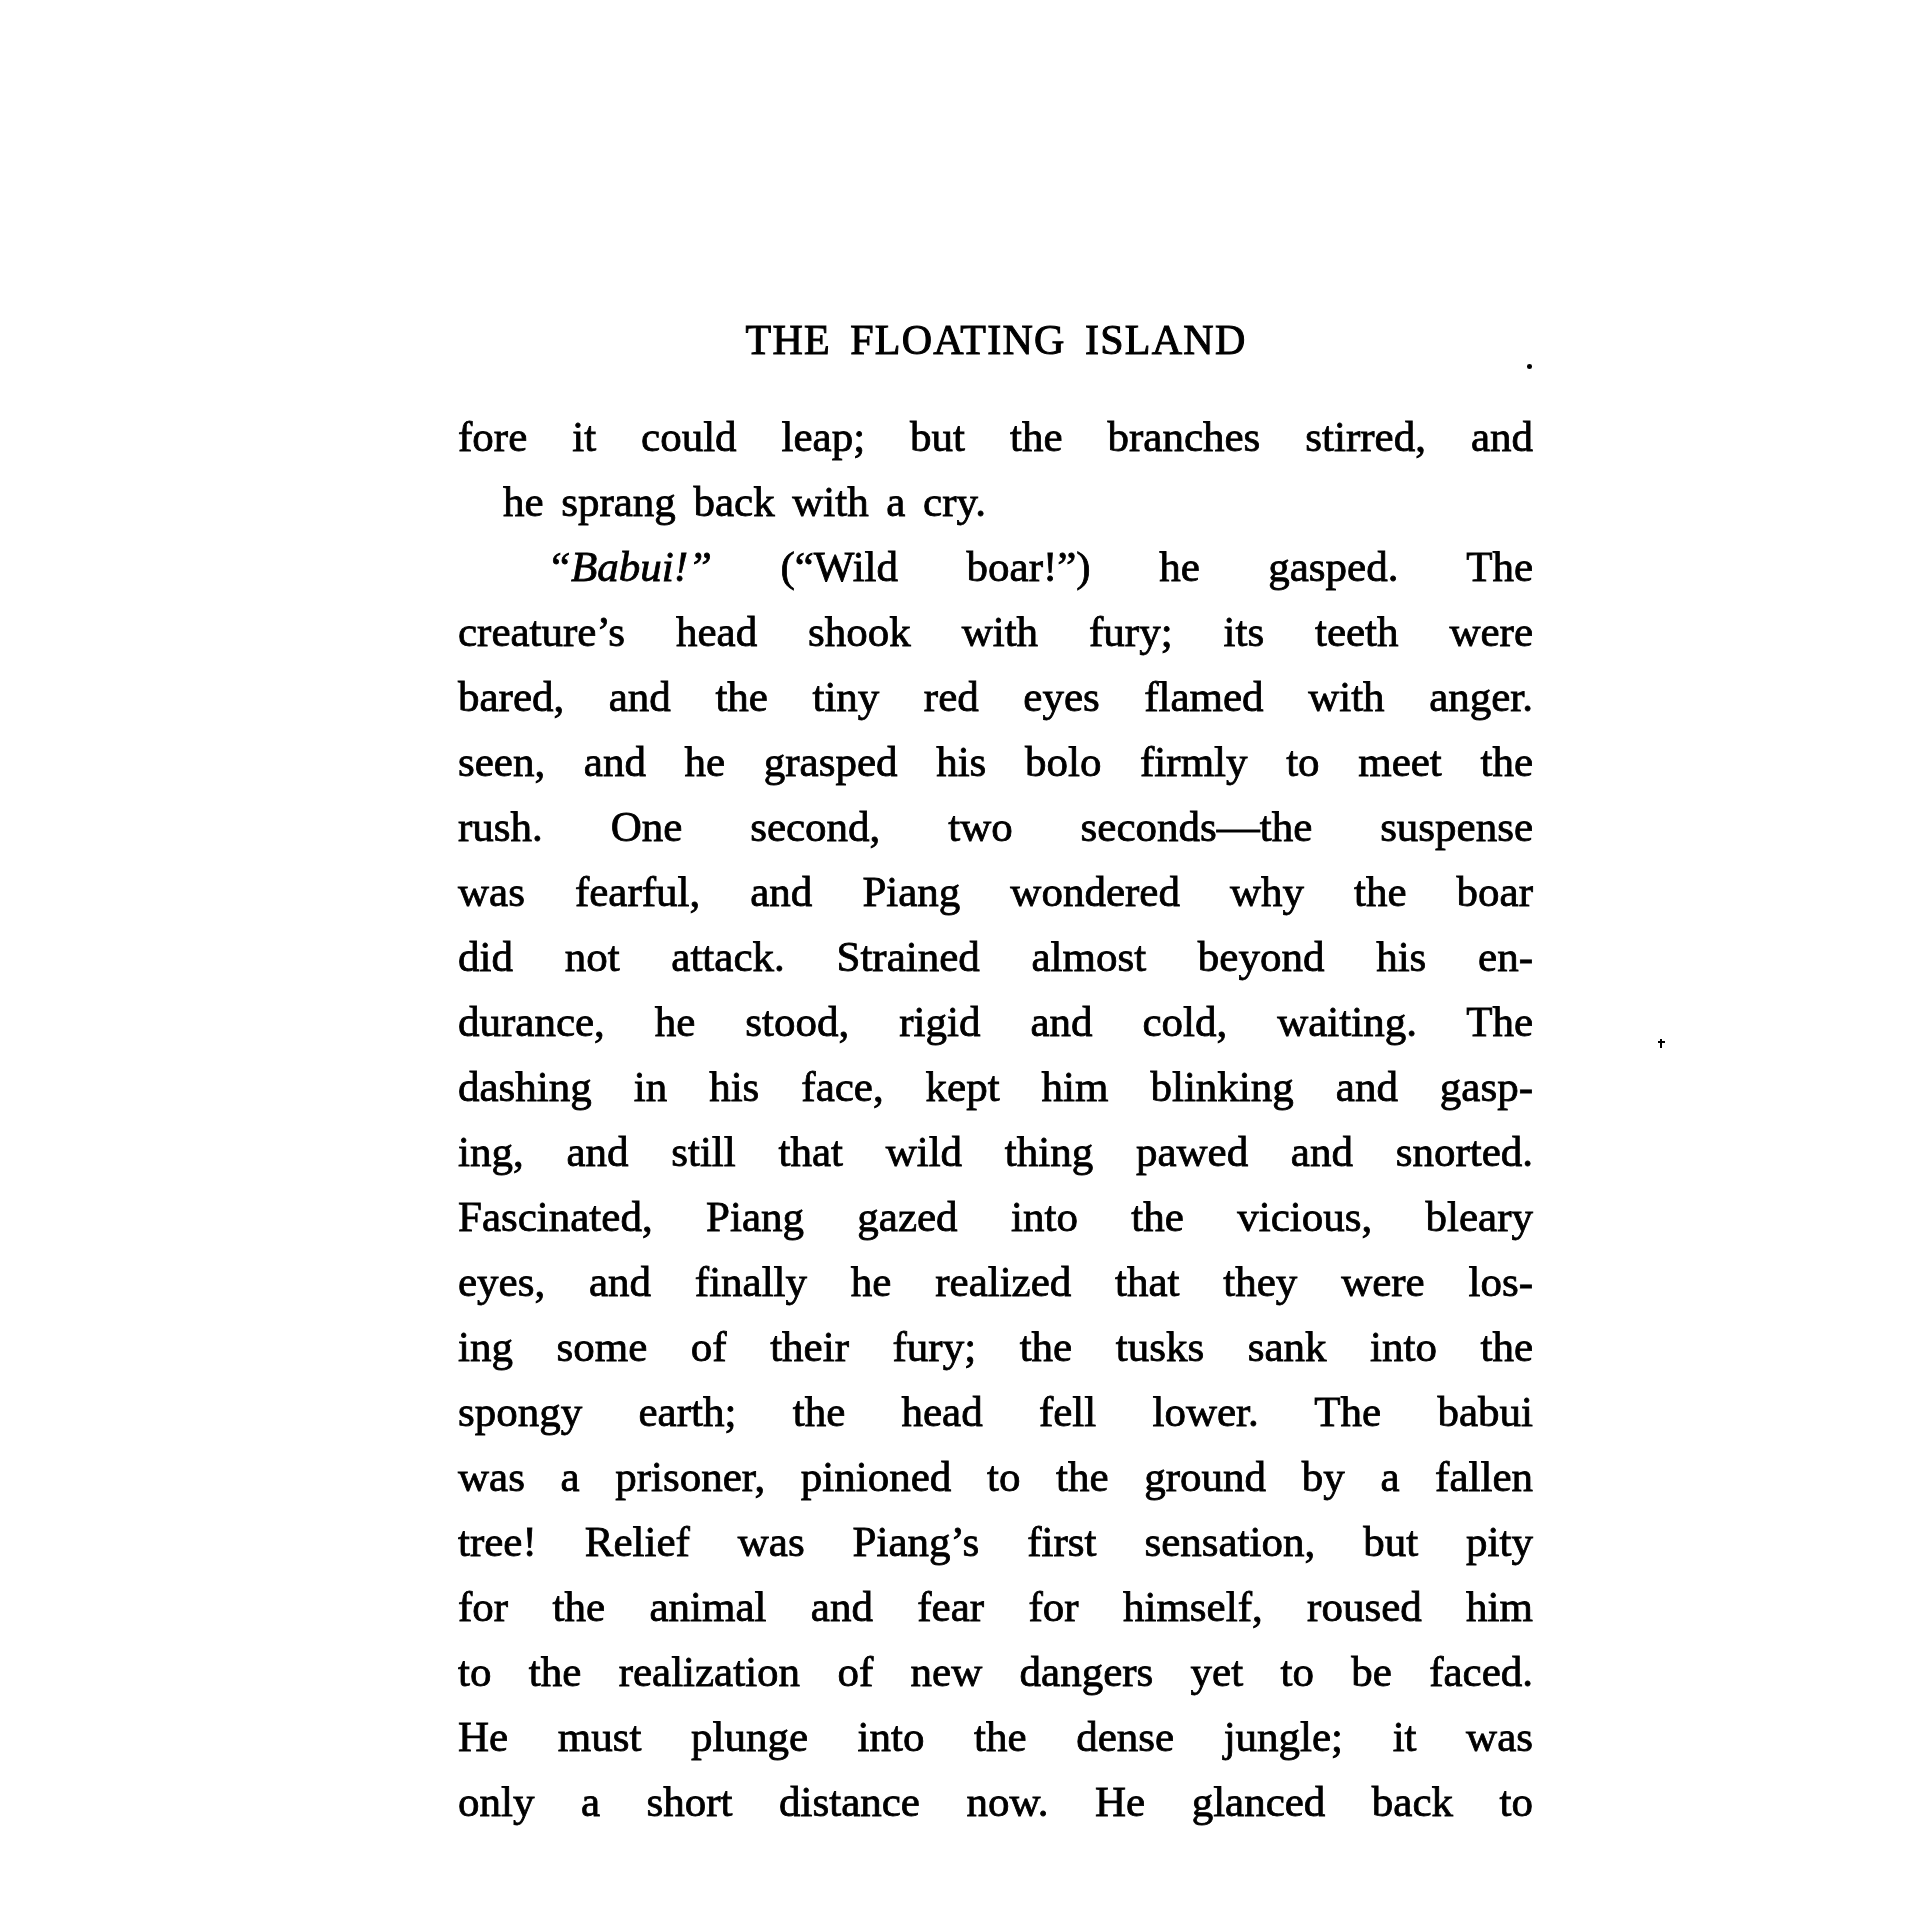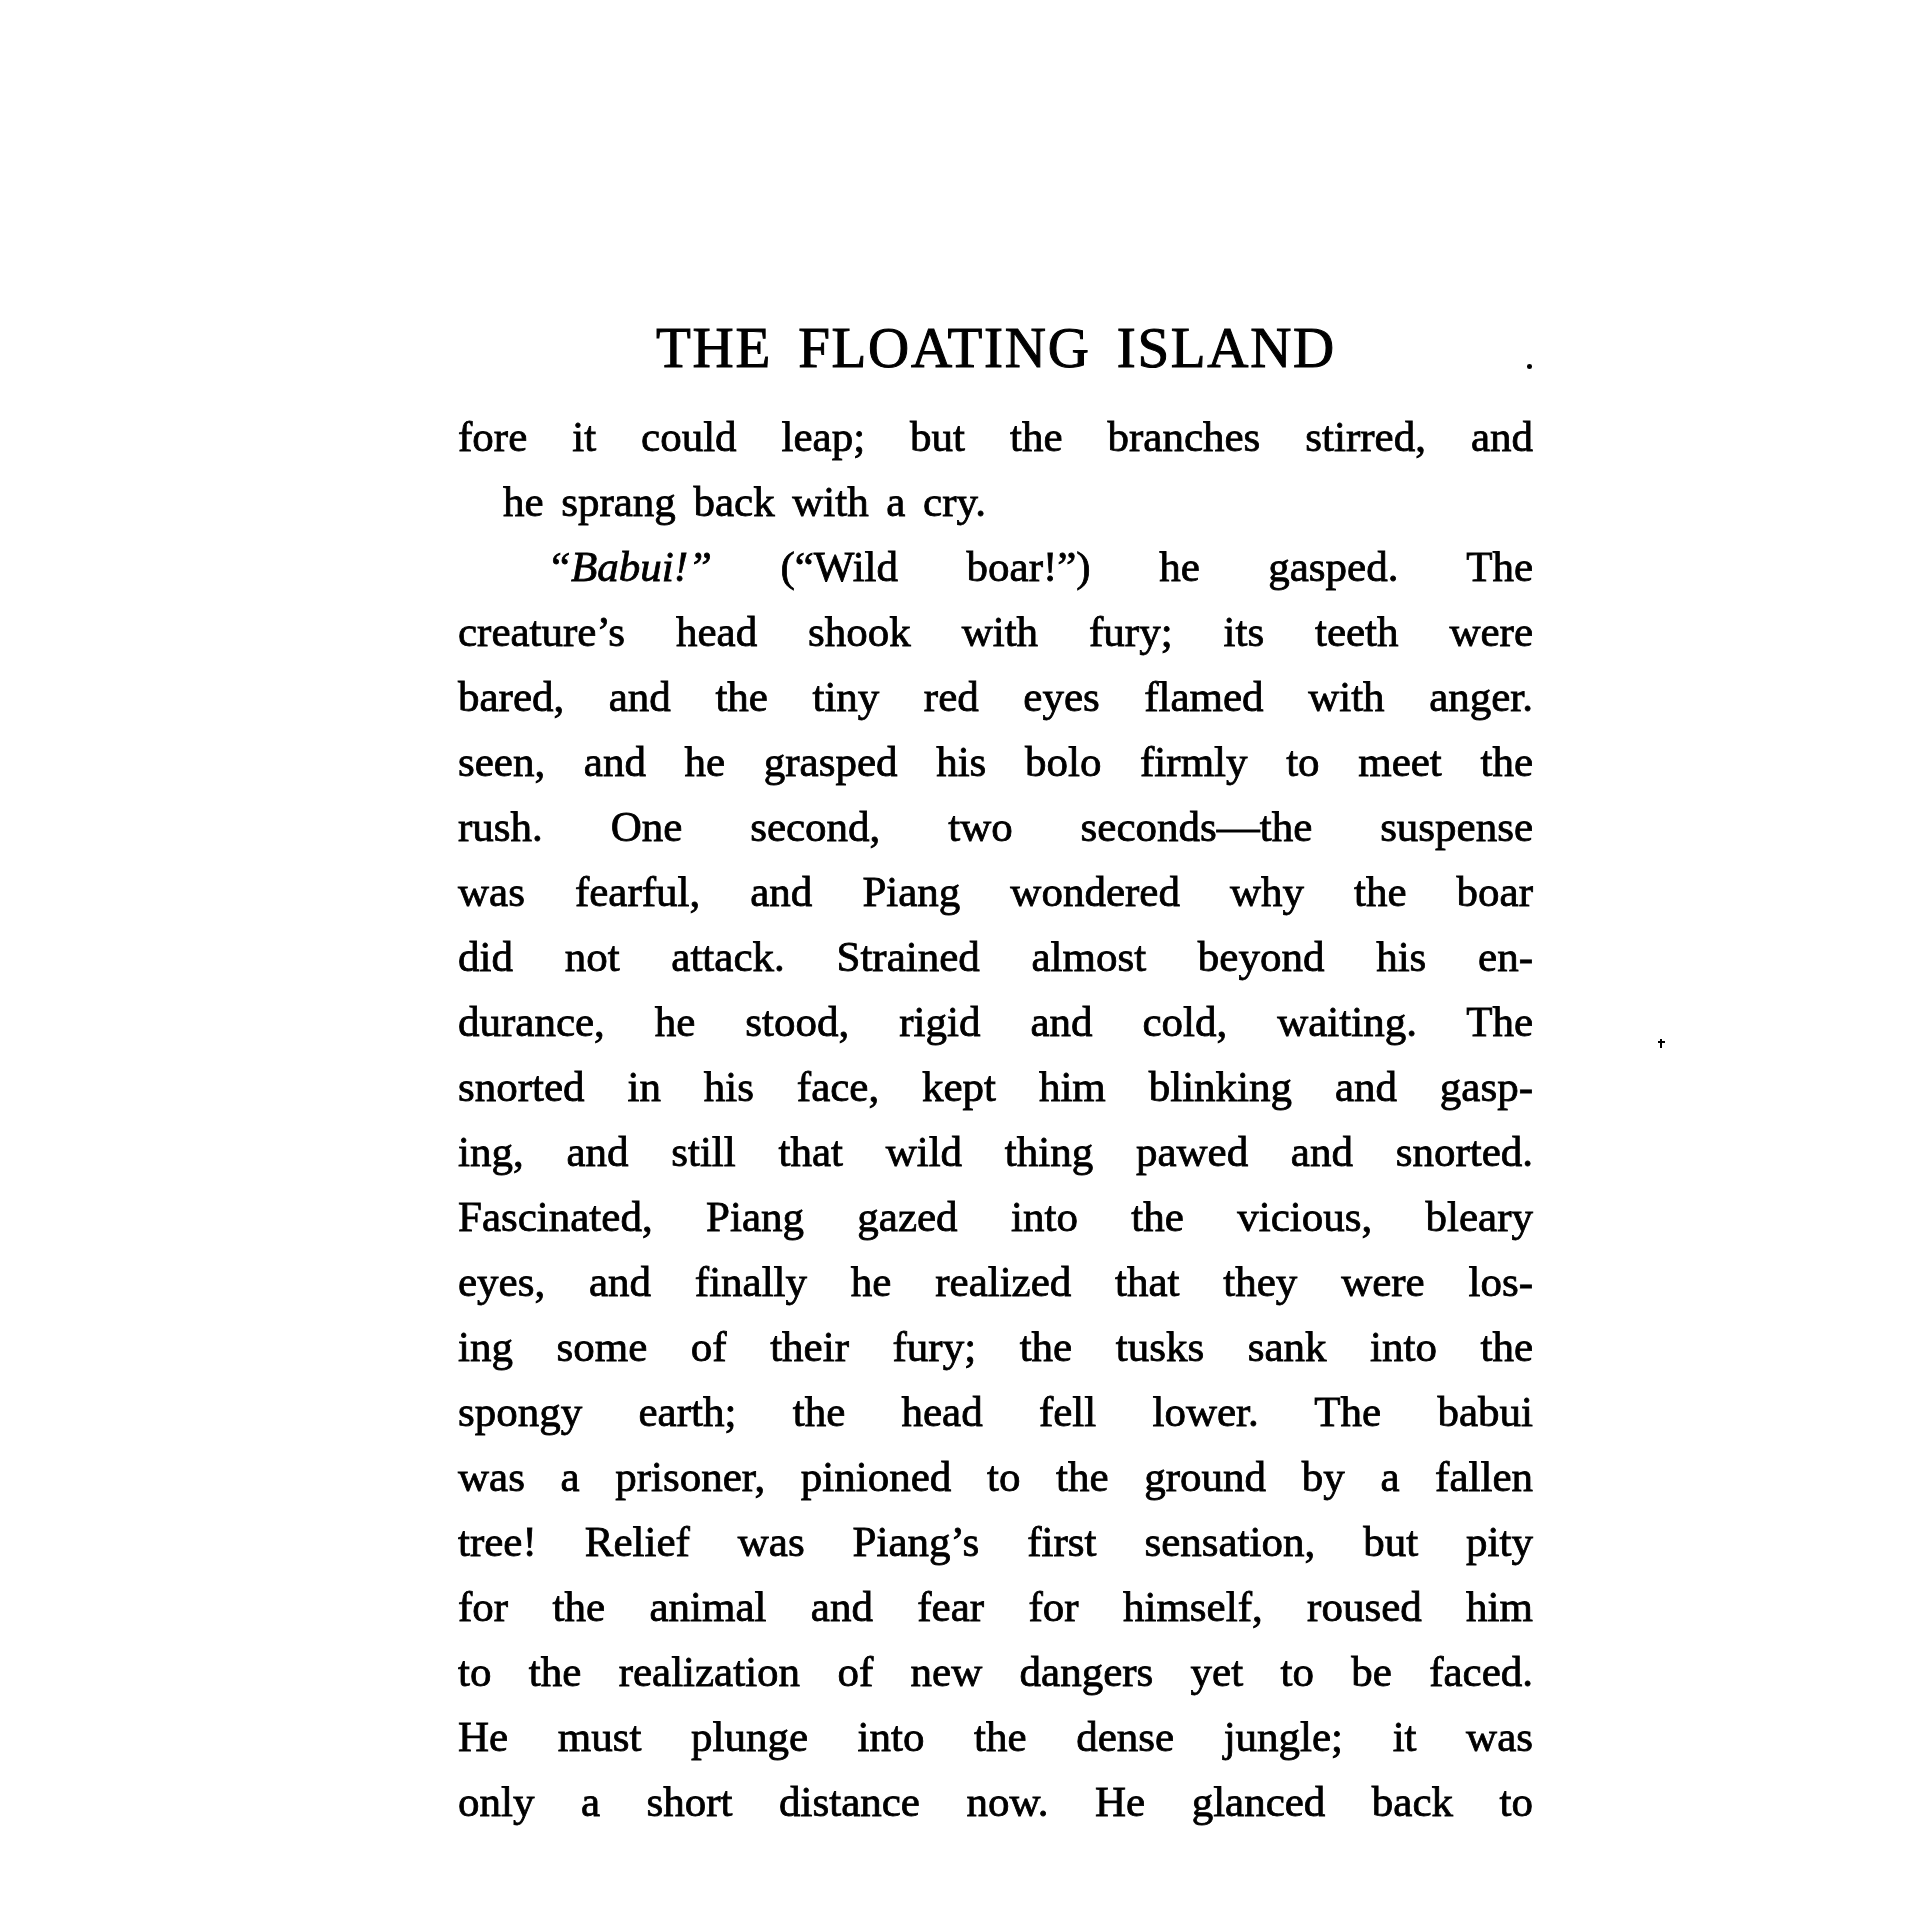--- a/index.html
+++ b/index.html
@@ -12,21 +12,21 @@
     color: #000;
     overflow: hidden;
   }
   
   .title {
     position: absolute;
     left: 443px;
     top: 319px;
     width: 1106px;
     text-align: center;
-    font-size: 57px;
+    font-size: 42px;
     line-height: 1;
     letter-spacing: 0.030em;
     word-spacing: 0.18em;
     -webkit-text-stroke: 1px #000;
     white-space: nowrap;
   }
   
   .body-text {
     position: absolute;
     left: 458px;
@@ -64,21 +64,21 @@
       <div class="line"><span>fore it could leap; but the branches stirred, and</span></div>
       <div class="line no-just"><span>he sprang back with a cry.</span></div>
       <div class="line indent"><i>“Babui!”</i><span> (“Wild boar!”) he gasped. The</span></div>
       <div class="line"><span>creature’s head shook with fury; its teeth were</span></div>
       <div class="line"><span>bared, and the tiny red eyes flamed with anger.</span></div>
       <div class="line"><span>seen, and he grasped his bolo firmly to meet the</span></div>
       <div class="line"><span>rush. One second, two seconds—the suspense</span></div>
       <div class="line"><span>was fearful, and Piang wondered why the boar</span></div>
       <div class="line"><span>did not attack. Strained almost beyond his en-</span></div>
       <div class="line"><span>durance, he stood, rigid and cold, waiting. The</span></div>
-      <div class="line"><span>snorted in his face, kept him blinking and gasp-</span></div>
+      <div class="line"><span>dashing in his face, kept him blinking and gasp-</span></div>
       <div class="line"><span>ing, and still that wild thing pawed and snorted.</span></div>
       <div class="line"><span>Fascinated, Piang gazed into the vicious, bleary</span></div>
       <div class="line"><span>eyes, and finally he realized that they were los-</span></div>
       <div class="line"><span>ing some of their fury; the tusks sank into the</span></div>
       <div class="line"><span>spongy earth; the head fell lower. The babui</span></div>
       <div class="line"><span>was a prisoner, pinioned to the ground by a fallen</span></div>
       <div class="line"><span>tree! Relief was Piang’s first sensation, but pity</span></div>
       <div class="line"><span>for the animal and fear for himself, roused him</span></div>
       <div class="line"><span>to the realization of new dangers yet to be faced.</span></div>
       <div class="line"><span>He must plunge into the dense jungle; it was</span></div>

